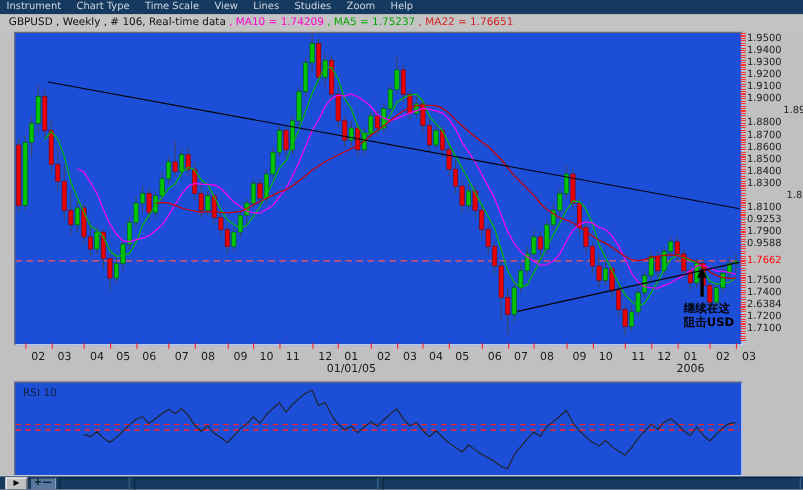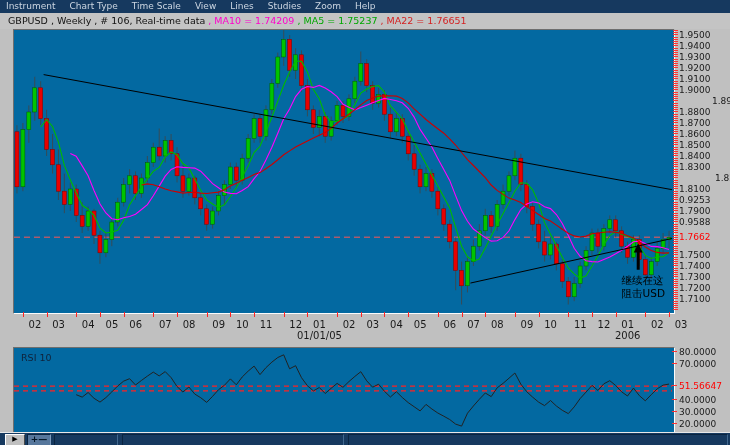--- a/index.html
+++ b/index.html
@@ -3,22 +3,22 @@
 <meta charset="utf-8">
 <style>
   html,body{margin:0;padding:0;background:#808080;}
   #win{position:relative;width:730px;height:445px;background:#c0c0c0;overflow:hidden;
        font-family:"DejaVu Sans",sans-serif;-webkit-font-smoothing:none;}
   .menu-bar{position:absolute;left:0;top:0;width:730px;height:13px;background:#16395f;
        color:#ccd6e2;font-size:9px;line-height:13px;padding-left:6px;white-space:nowrap;}
   .menu-item{display:inline-block;margin-right:14px;cursor:default;}
   .info-bar{position:absolute;left:0;top:13px;width:730px;height:16px;background:#c4c4c4;
        font-size:9.5px;line-height:16px;padding-left:8px;color:#111;white-space:nowrap;}
-  .frame{position:absolute;background:#0369a1;border:1px solid;
-       border-color:#6e6e6e #fbfbfb #fbfbfb #6e6e6e;}
+  .frame{position:absolute;background:#1d4ed8;border:1px solid;
+       border-color:#6e6e6e #fbfbfb #fbfbfb #6e6e6e;font-weight:bold;}
   #main-frame{left:13px;top:29px;width:660px;height:283px;}
   #rsi-frame{left:13px;top:347px;width:660px;height:84px;}
   svg{display:block;}
   #price-ticks{position:absolute;left:673px;top:30px;width:5px;height:281px;
        background:repeating-linear-gradient(to bottom,#ff3333 0,#ff3333 1px,rgba(0,0,0,0) 1px,rgba(0,0,0,0) 2.2px);}
   #price-axis{position:absolute;left:679px;top:29px;width:50px;height:283px;font-size:9px;color:#1a1a1a;}
   #price-axis .ylab{position:absolute;left:0;height:10px;line-height:10px;white-space:nowrap;}
   #x-axis{position:absolute;left:13px;top:312px;width:660px;height:32px;font-size:10px;color:#1a1a1a;}
   .xtick{position:absolute;top:0;width:1px;height:5px;background:#ff2222;}
   .xlab{position:absolute;top:7px;width:20px;text-align:center;}
@@ -300,21 +300,21 @@
       <div class="ylab" style="top: 111px;">1.8500</div>
       <div class="ylab" style="top: 122px; text-align: right;">1.8400</div>
       <div class="ylab" style="top: 133px;">1.8300</div>
       <div class="ylab" style="top: 144px; margin-left: 36px;">1.8200</div>
       <div class="ylab" style="top: 155px;">1.8100</div>
       <div class="ylab" style="top: 166px;">0.9253</div>
       <div class="ylab" style="top: 177px;">1.7900</div>
       <div class="ylab" style="top: 188px;">0.9588</div>
       <div class="ylab" style="top: 221px;">1.7500</div>
       <div class="ylab" style="top: 232px;">1.7400</div>
-      <div class="ylab" style="top: 243px;">1.7300</div>
+      <div class="ylab" style="top: 243px;">2.6384</div>
       <div class="ylab" style="top: 254px;">1.7200</div>
       <div class="ylab" style="top: 265px;">1.7100</div>
       <div class="ylab" style="color: rgb(255, 0, 0); top: 203.18px; text-align: right;">1.7662</div>
     </div>
 
   <div id="x-axis">
       <div class="xtick" style="left: 9.89189px; background: rgb(255, 34, 34);"></div>
       <div class="xlab" style="left: 11.8919px;">02</div>
       <div class="xtick" style="left: 33.6036px; background: rgb(255, 34, 34);"></div>
       <div class="xlab" style="left: 35.6036px;">03</div>
@@ -371,34 +371,20 @@
     </div>
 
   <div class="frame" id="rsi-frame">
     <svg id="rsi-chart" width="658" height="82" viewBox="0 0 658 82">
         <line x1="0" y1="38.08" x2="658" y2="38.08" stroke="#ff2222" stroke-width="1.2" stroke-dasharray="5,4"></line>
         <line x1="0" y1="42.879999999999995" x2="658" y2="42.879999999999995" stroke="#ff2222" stroke-width="1.2" stroke-dasharray="5,4"></line>
         <polyline points="62.2,46.7 68.2,49.1 74.1,44.5 80.0,50.3 86.0,54.1 91.9,49.6 97.8,43.9 103.7,38.0 109.7,33.1 115.6,30.7 121.5,37.0 127.5,32.4 133.4,28.1 139.3,24.1 145.2,27.9 151.2,23.6 157.1,29.6 163.0,38.5 168.9,44.0 174.9,39.0 180.8,46.1 186.7,49.7 192.7,54.4 198.6,48.3 204.5,41.7 210.4,37.3 216.4,30.9 222.3,36.8 228.2,29.0 234.2,23.1 240.1,18.1 246.0,26.6 251.9,19.7 257.9,14.1 263.8,9.5 269.7,6.8 275.6,20.8 281.6,17.7 287.5,29.7 293.4,37.7 299.4,42.9 305.3,39.5 311.2,45.5 317.1,40.3 323.1,35.4 329.0,39.3 334.9,33.6 340.9,28.4 346.8,23.7 352.7,32.8 358.6,39.2 364.6,36.2 370.5,43.4 376.4,49.0 382.4,43.7 388.3,49.5 394.2,54.6 400.1,58.7 406.1,62.9 412.0,56.4 417.9,61.0 423.8,65.0 429.8,68.2 435.7,71.5 441.6,76.1 447.6,78.1 453.5,65.2 459.4,58.0 465.3,51.3 471.3,45.0 477.2,48.6 483.1,39.9 489.1,35.3 495.0,30.2 500.9,25.0 506.8,36.1 512.8,43.8 518.7,49.2 524.6,54.1 530.5,57.6 536.5,52.5 542.4,58.0 548.3,62.3 554.3,65.6 560.2,58.9 566.1,50.6 572.0,44.1 578.0,37.4 583.9,42.4 589.8,35.8 595.8,32.7 601.7,37.5 607.6,43.8 613.5,48.0 619.5,40.1 625.4,47.7 631.3,52.8 637.3,46.6 643.2,40.8 649.1,37.1 655.0,36.1" fill="none" stroke="#222222" stroke-width="1"></polyline>
       </svg>
   </div>
   <span class="rsi-label">RSI 10</span>
-  <div id="rsi-axis">
-      <div class="ylab" style="top: 0px;">80.0000</div>
-      <div class="tick" style="top: 4px;"></div>
-      <div class="ylab" style="top: 12px;">70.0000</div>
-      <div class="tick" style="top: 16px;"></div>
-      <div class="ylab" style="top: 48px;">40.0000</div>
-      <div class="tick" style="top: 52px;"></div>
-      <div class="ylab" style="top: 60px;">30.0000</div>
-      <div class="tick" style="top: 64px;"></div>
-      <div class="ylab" style="top: 72px;">20.0000</div>
-      <div class="tick" style="top: 76px;"></div>
-      <div class="ylab" style="color: rgb(255, 0, 0); top: 34.1202px;">51.56647</div>
-      <div class="tick" style="top: 38.1202px;"></div>
-    </div>
 
   <div class="status-bar">
       <div class="sb-btn" style="left: 5px;">▶</div>
       <div class="sb-btn dark" style="left: 27px; width: 22px;">+—</div>
       <div class="sb-panel" style="left: 54px; width: 62px;"></div>
       <div class="sb-panel" style="left: 122px; width: 220px;"></div>
       <div class="sb-panel" style="left: 348px; width: 378px;"></div>
     </div>
 </div>
 

